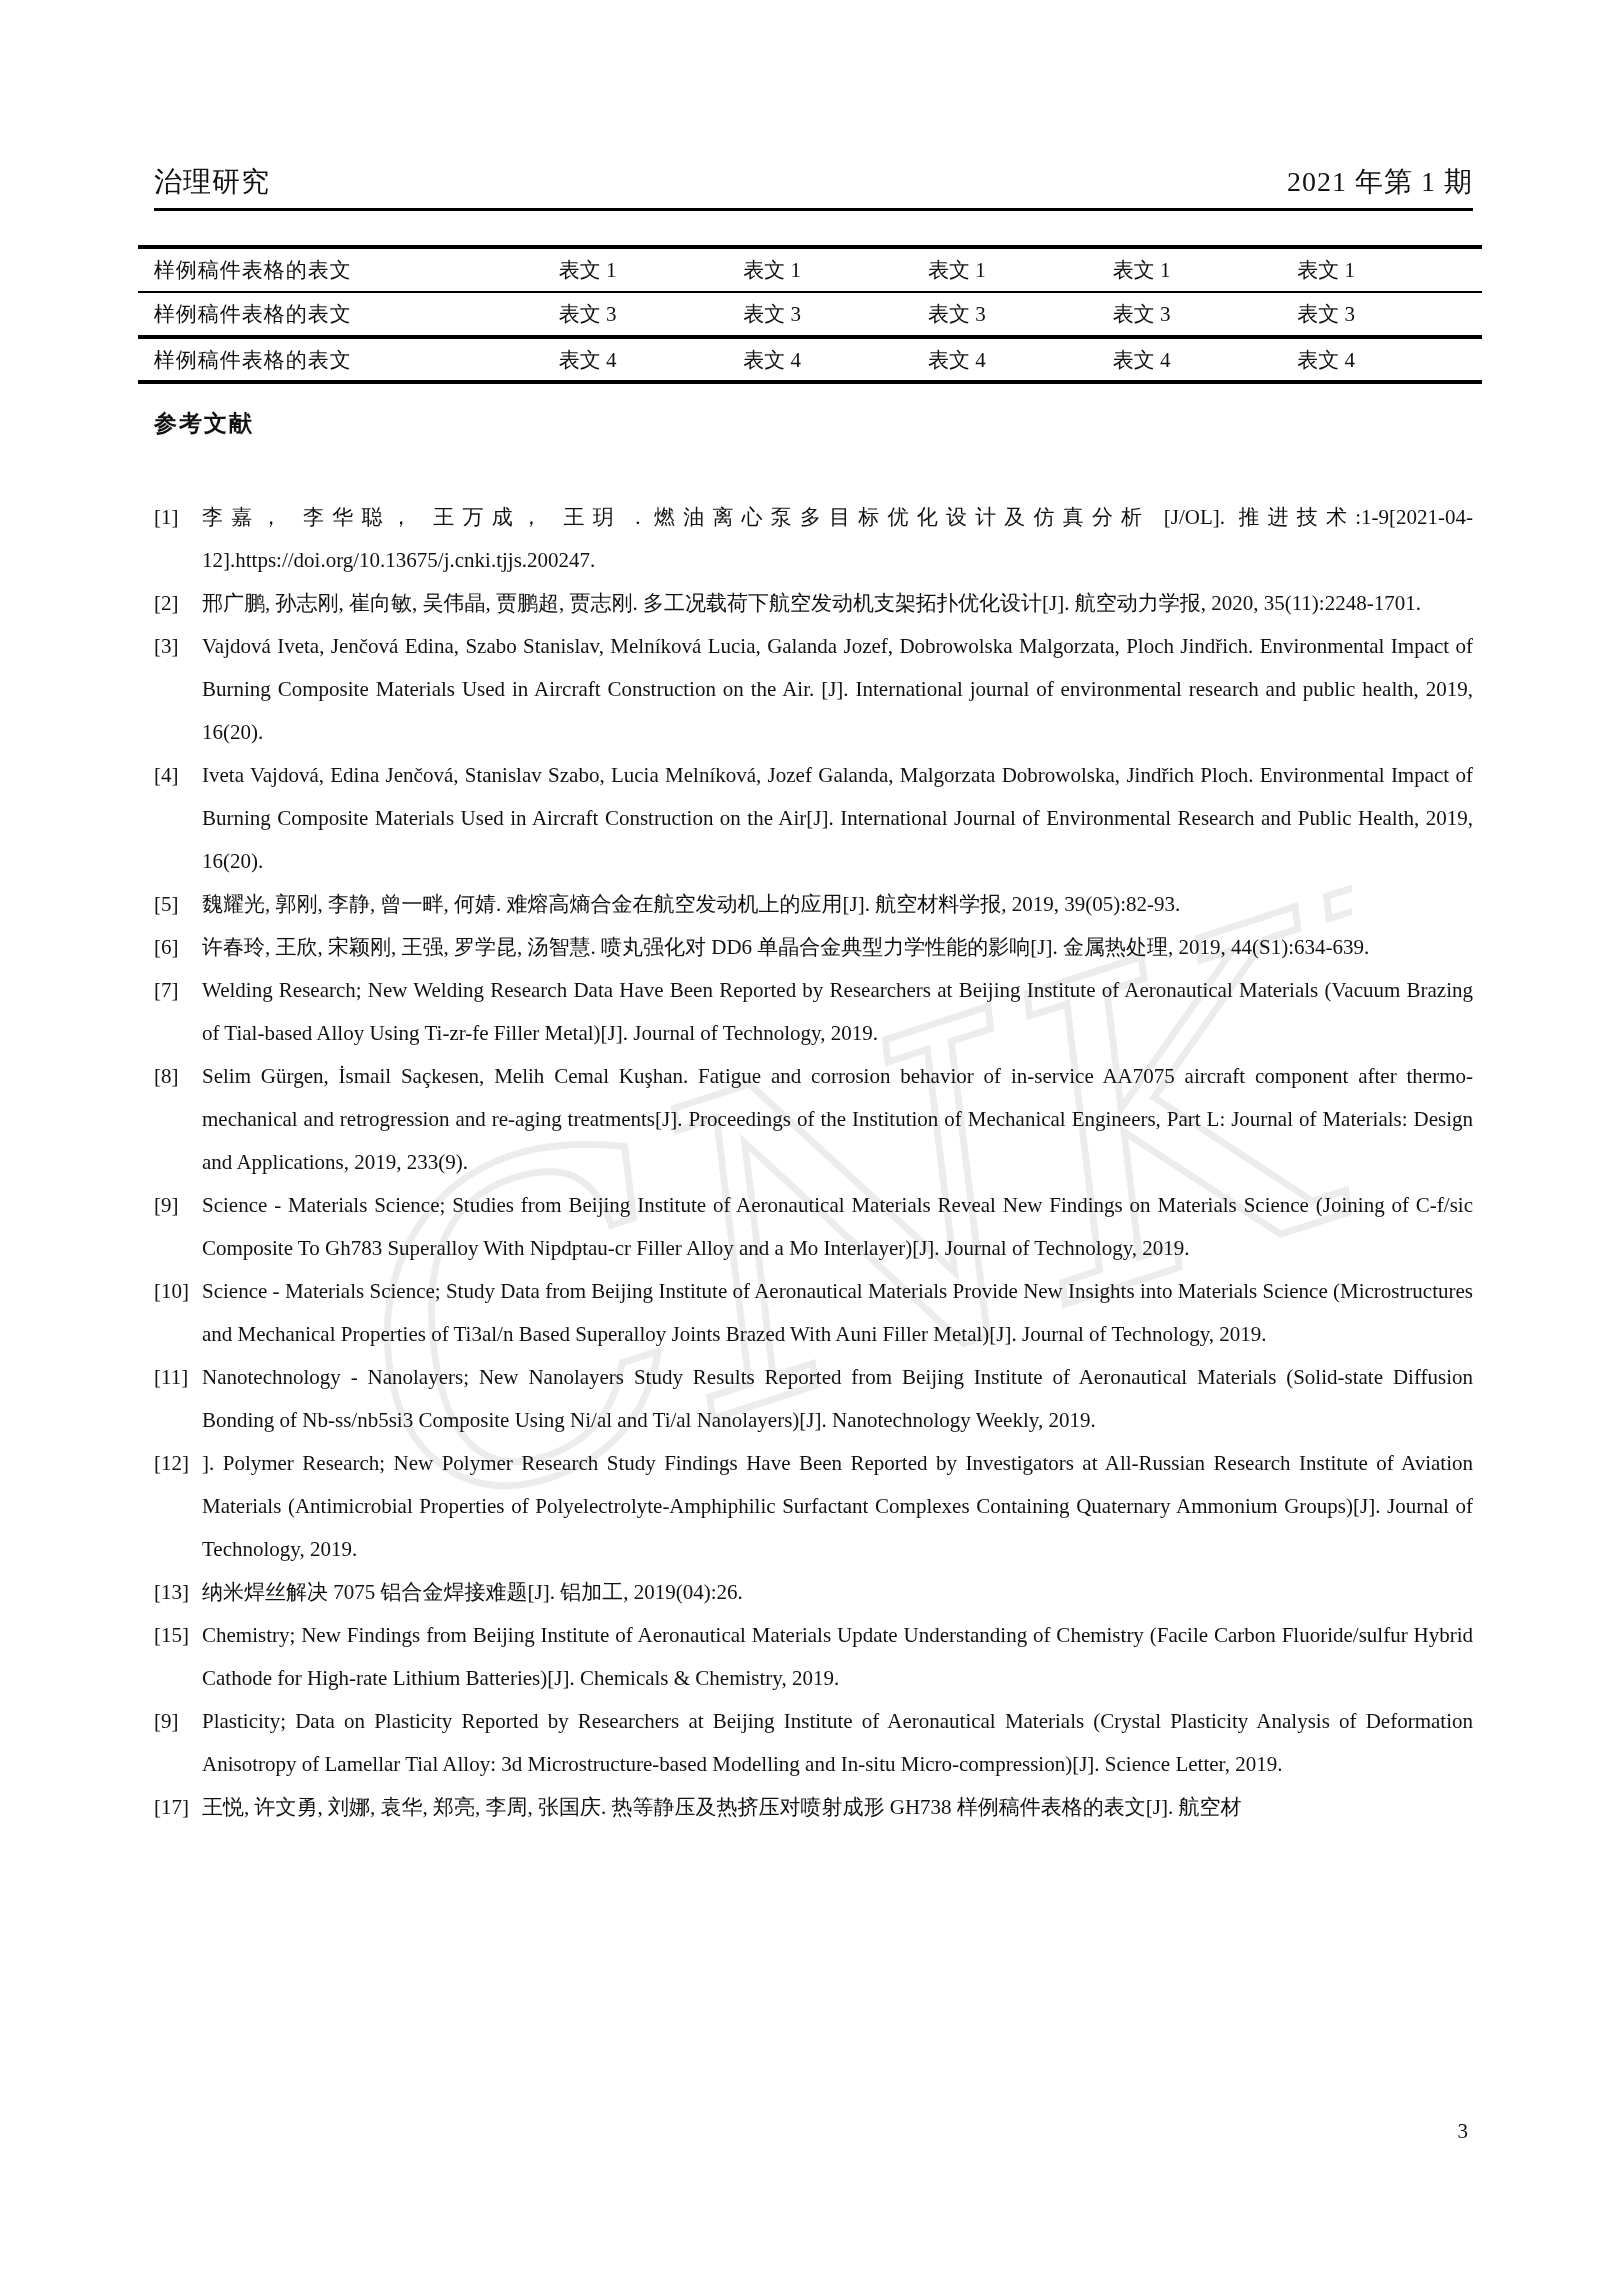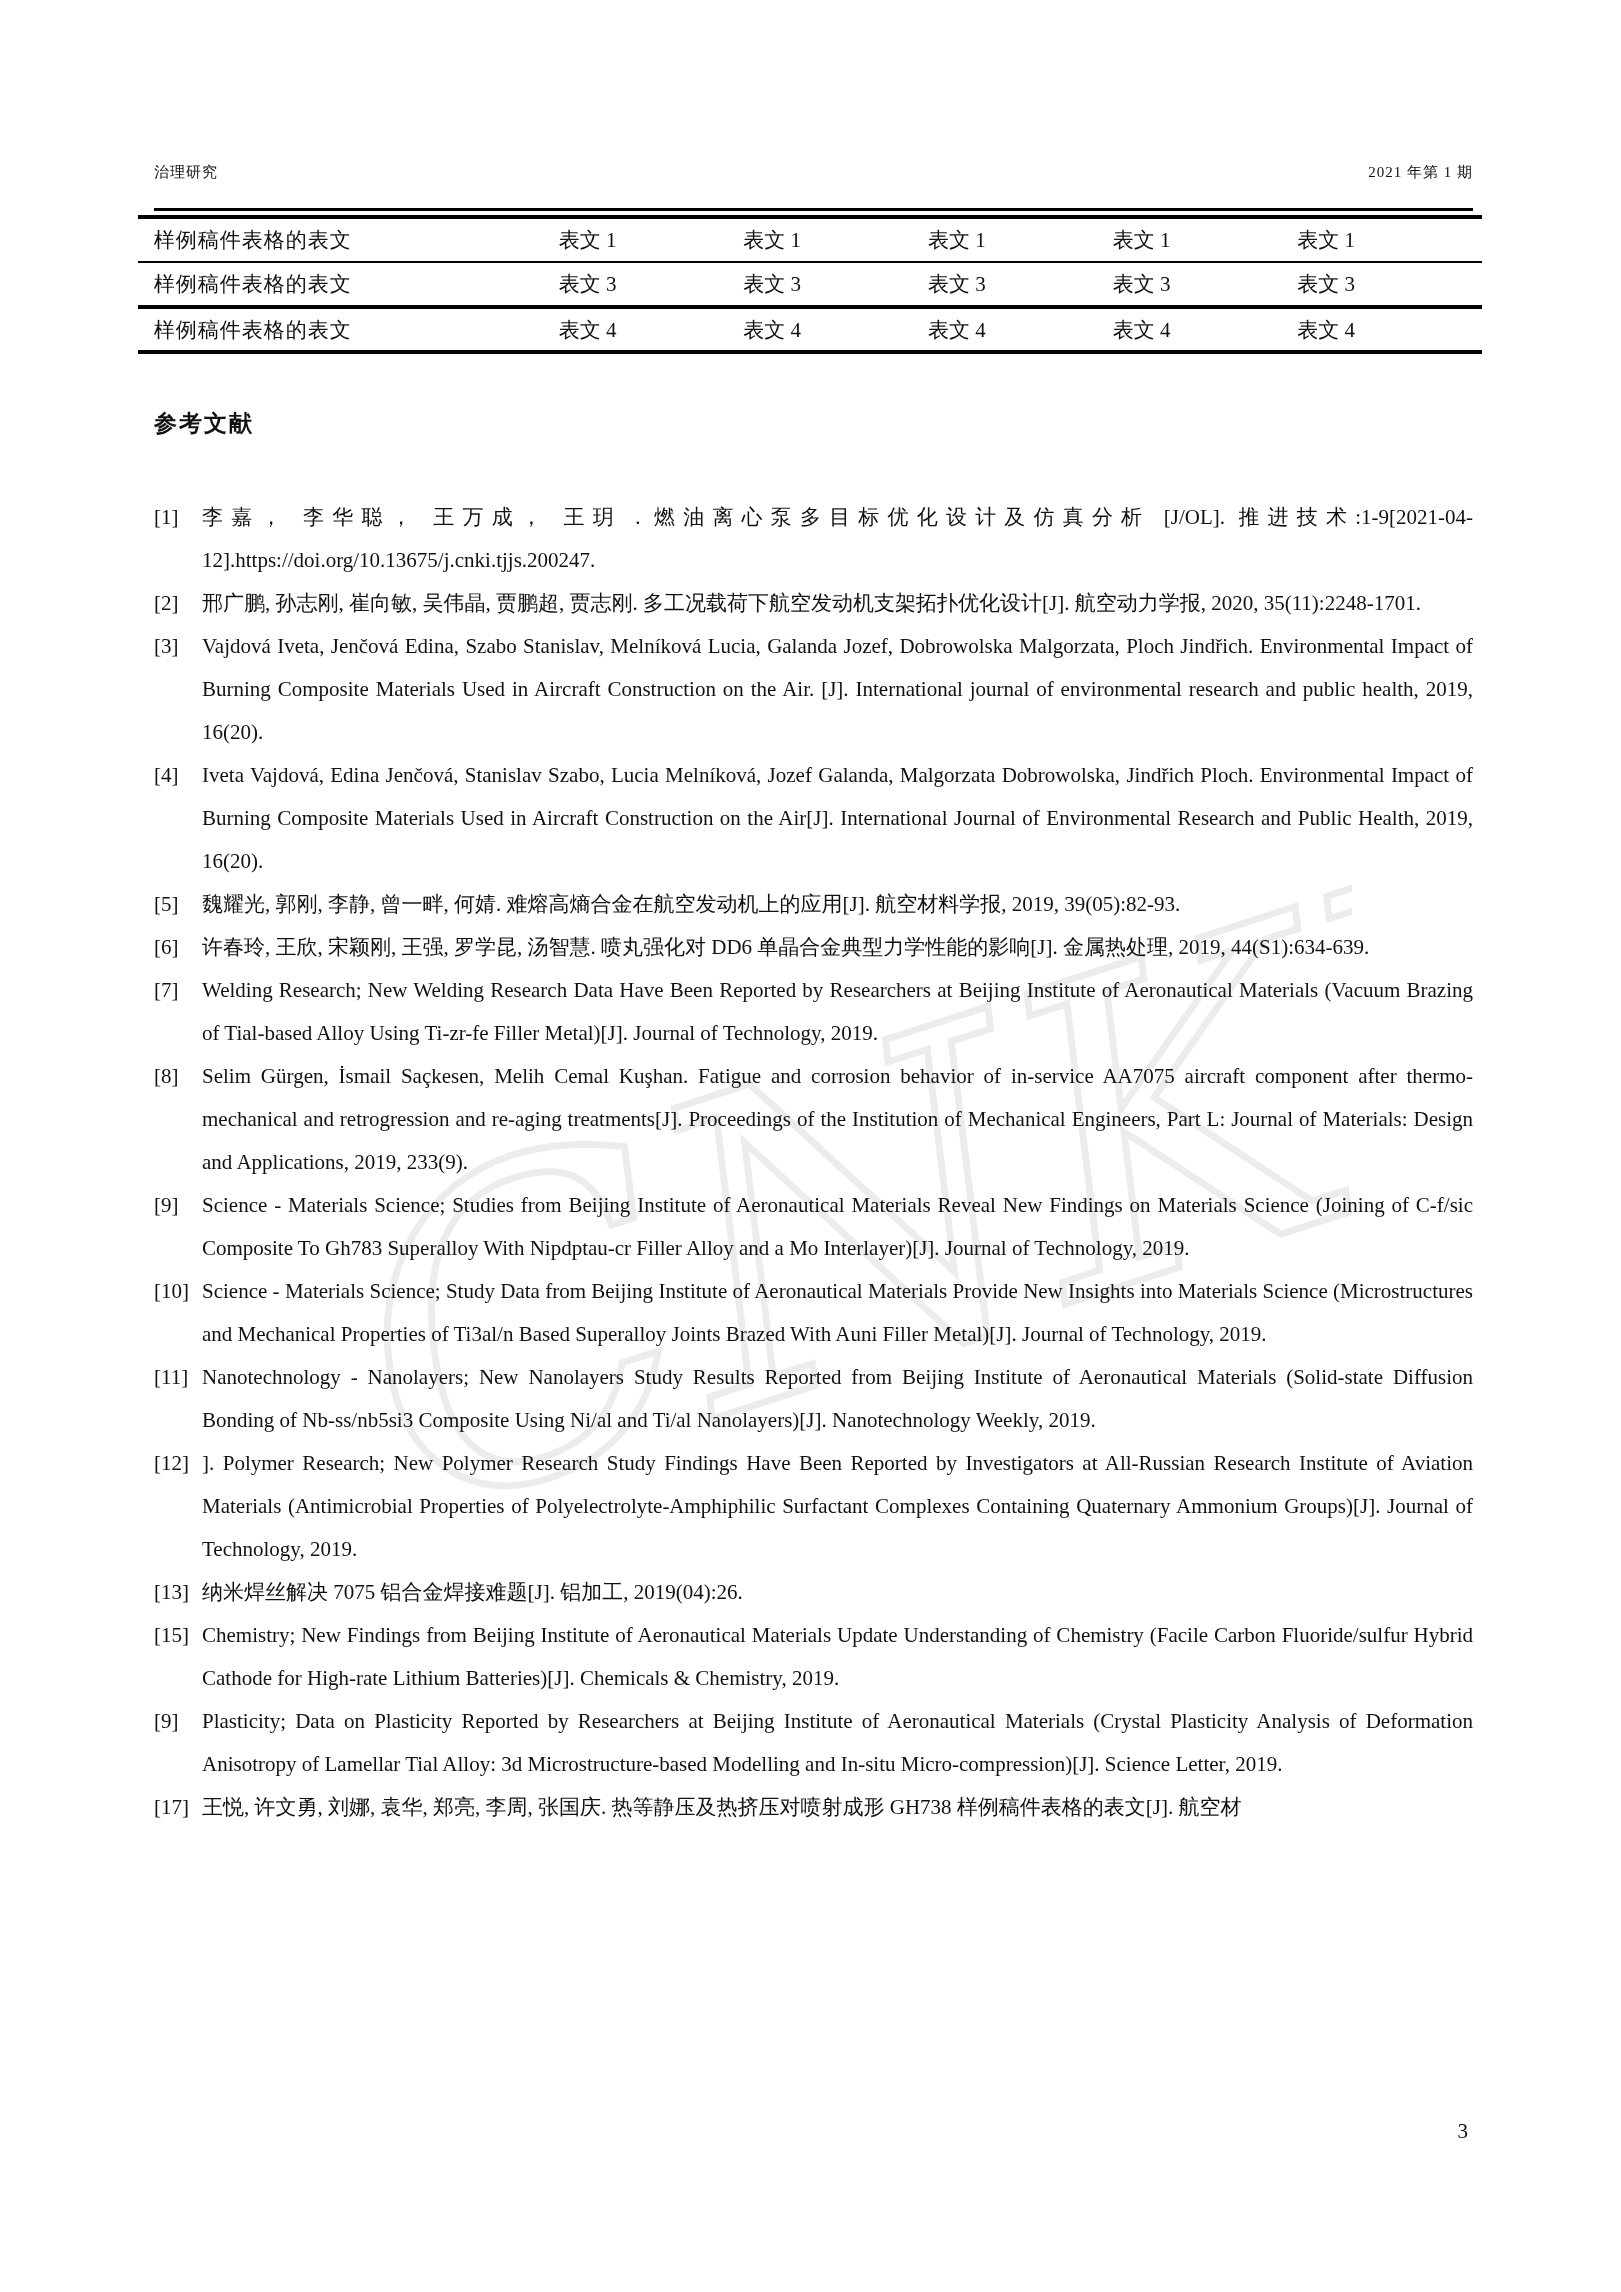--- a/index.html
+++ b/index.html
@@ -9,28 +9,28 @@
     margin:0 auto;
     background:#ffffff;
     font-family:"Liberation Serif","DejaVu Serif",serif;
     color:#111;
     overflow:hidden;
   }
   
   .running-head{
     position:absolute;left:154px;right:148px;top:163px;
     display:flex;justify-content:space-between;align-items:baseline;
-    font-size:15px;letter-spacing:1px;
+    font-size:28px;letter-spacing:1px;
   }
   .head-rule{
     position:absolute;left:154px;right:148px;top:208px;height:2.9px;background:#000;
   }
   
   .sample-table{
-    position:absolute;left:138px;top:215px;width:1344px;
+    position:absolute;left:138px;top:245px;width:1344px;
     border-collapse:collapse;table-layout:fixed;
     font-size:21px;
   }
   .sample-table{border-top:4.4px solid #000;}
   .sample-table tr{height:45px;}
   .sample-table tr:nth-child(1){border-bottom:2px solid #000;}
   .sample-table tr:nth-child(2){border-bottom:4.4px solid #000;}
   .sample-table tr:nth-child(3){border-bottom:4.4px solid #000;}
   .sample-table td{padding:0;vertical-align:middle;}
   .sample-table td.row-label{width:30.5%;text-align:left;padding-left:15.7px;letter-spacing:1px;}

